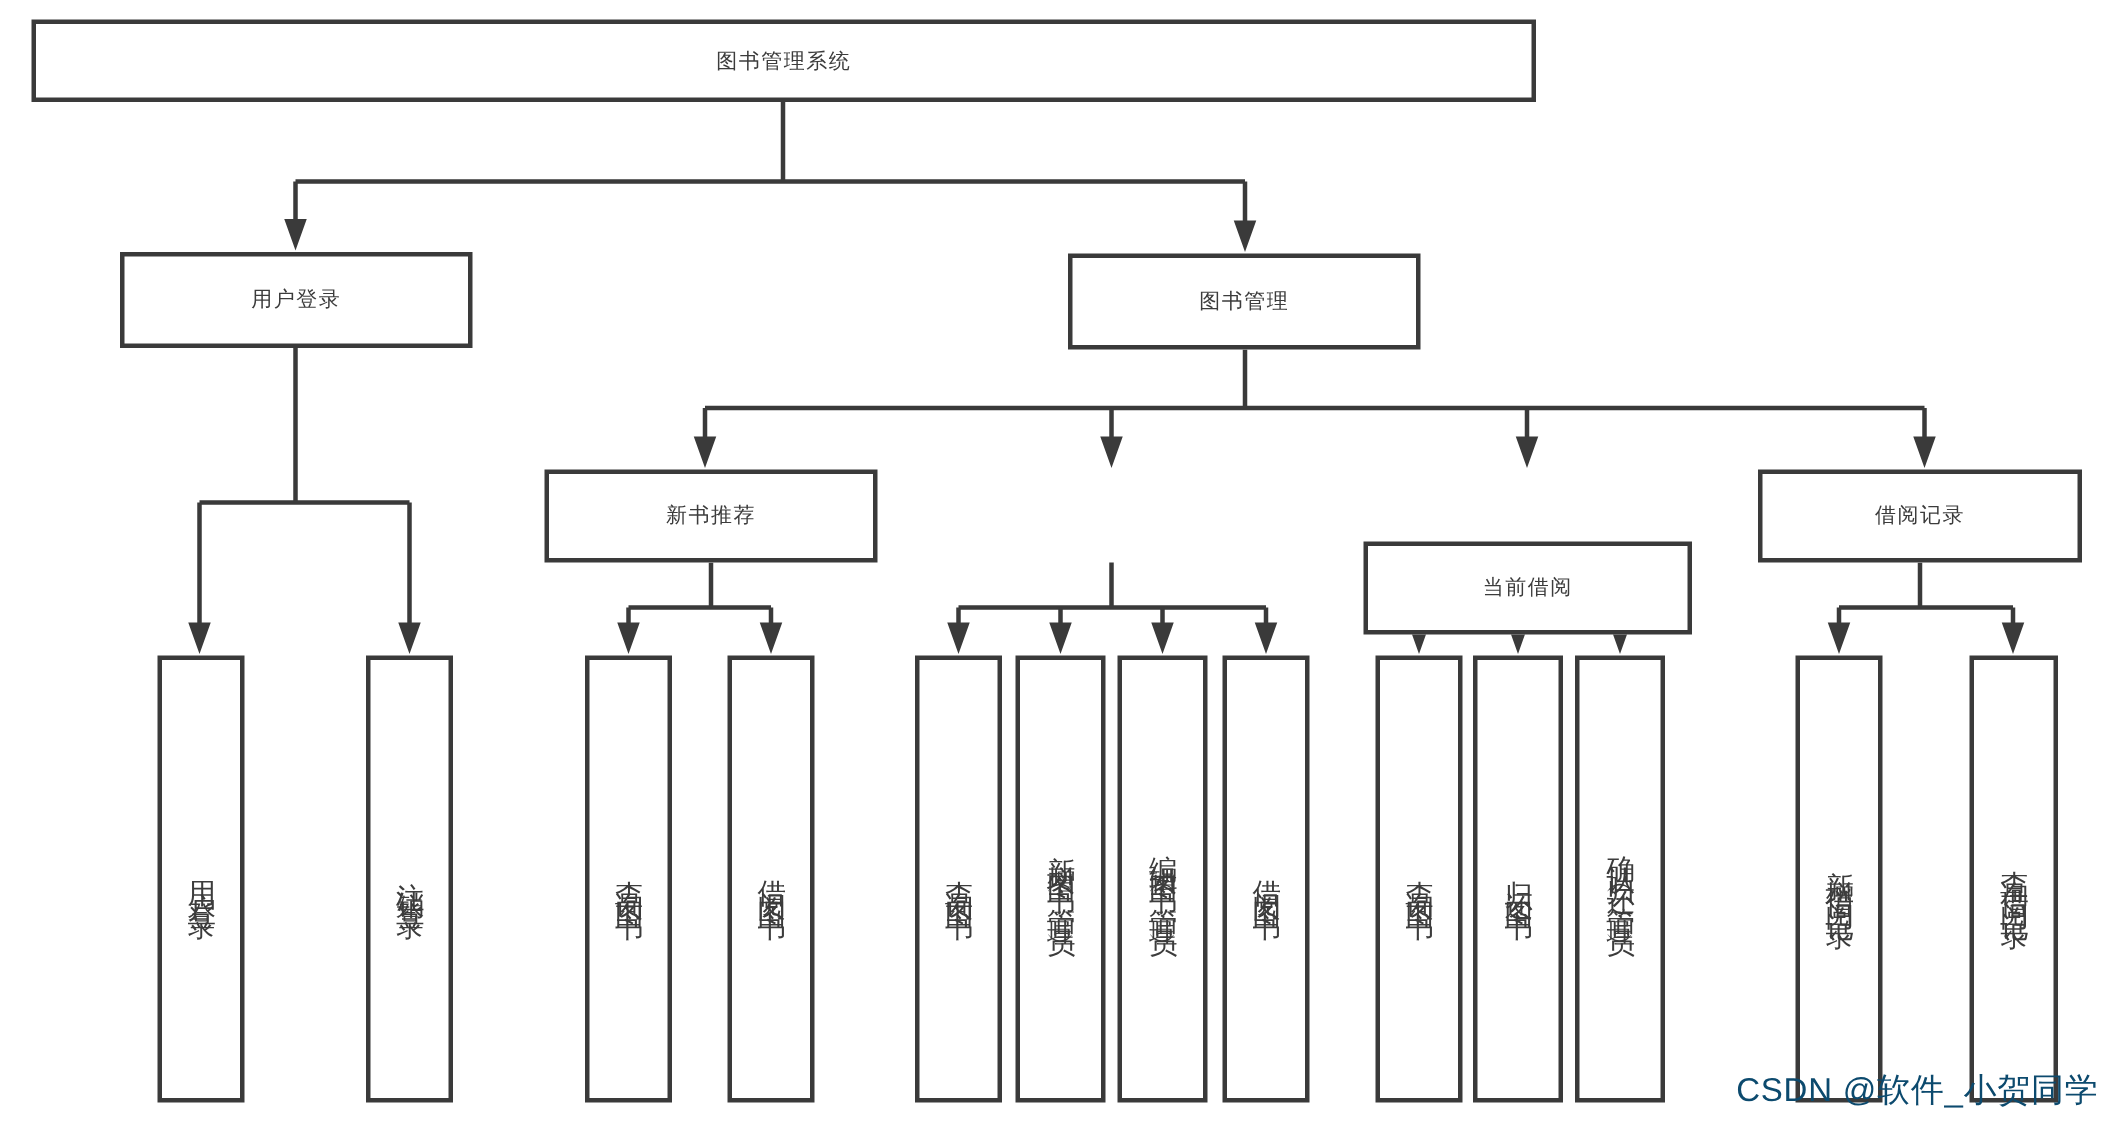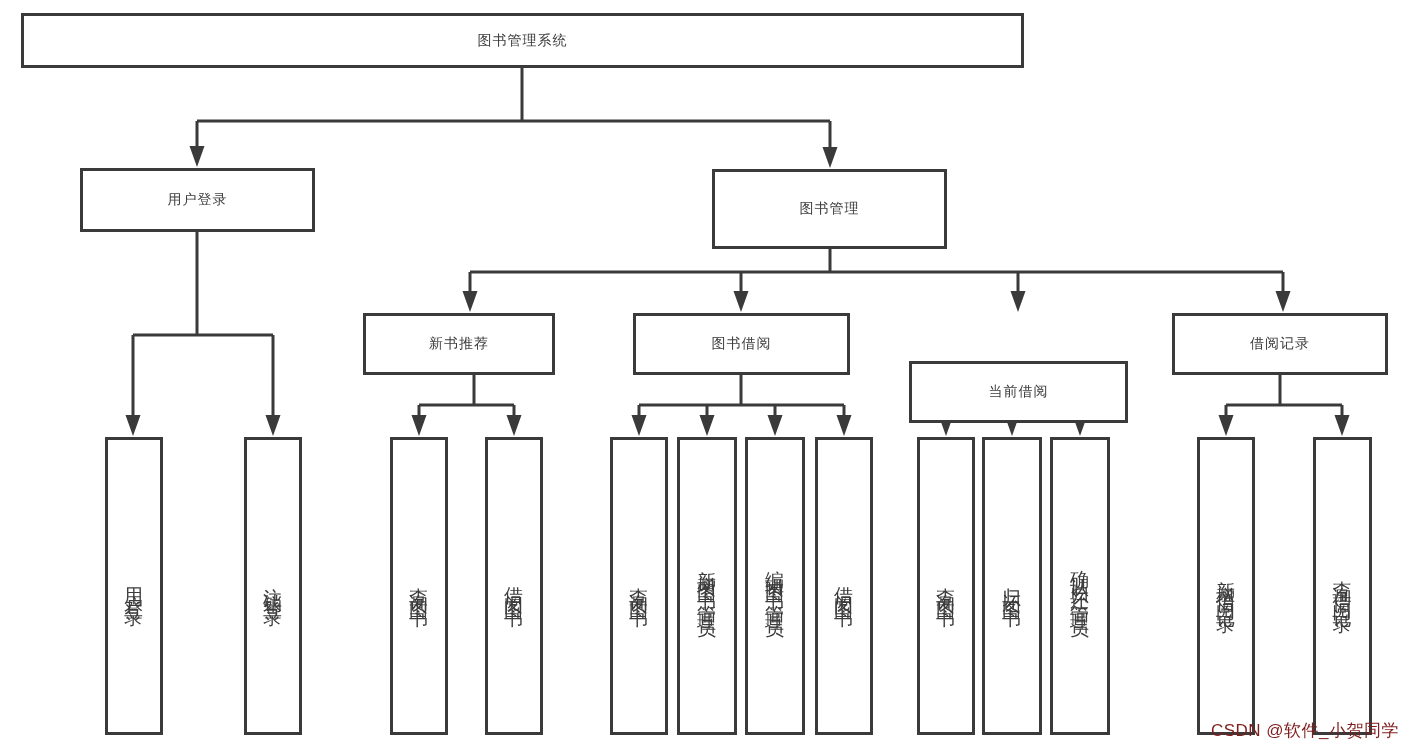--- a/index.html
+++ b/index.html
@@ -40,22 +40,22 @@
     writing-mode: vertical-lr;
     text-orientation: mixed;
     letter-spacing: 7px;
     font-size: 19px;
     line-height: 1.0;
   }
   .watermark {
     position: absolute;
     right: 6px;
     bottom: 5px;
-    color: #7f1d1d;
-    font-size: 17px;
+    color: #0c4a6e;
+    font-size: 22px;
     letter-spacing: 0.5px;
   }
 </style>
 </head>
 <body>
 
 <div id="canvas">
 
   <svg id="connectors" width="1405" height="747" viewBox="0 0 1405 747">
 
@@ -77,24 +77,23 @@
     <path d="M1018 375 L1018 405 M946 405 L1080 405 M946 405 L946 418 M1012 405 L1012 418 M1080 405 L1080 418" stroke="#3a3a3a" stroke-width="3" fill="none"></path>
     <path d="M946 436 L938.5 415 L953.5 415 Z M1012 436 L1004.5 415 L1019.5 415 Z M1080 436 L1072.5 415 L1087.5 415 Z" fill="#3a3a3a"></path>
 
     <path d="M1280 375 L1280 405 M1226 405 L1342 405 M1226 405 L1226 418 M1342 405 L1342 418" stroke="#3a3a3a" stroke-width="3" fill="none"></path>
     <path d="M1226 436 L1218.5 415 L1233.5 415 Z M1342 436 L1334.5 415 L1349.5 415 Z" fill="#3a3a3a"></path>
   </svg>
 
   <div class="box" style="left:21px; top:13px; width:1003px; height:55px;">图书管理系统</div>
 
   <div class="box" style="left:80px; top:168px; width:235px; height:64px;">用户登录</div>
-  <div class="box" style="left:712px; top:169px; width:235px; height:80px;">图书管理</div>
+  <div class="box" style="left:712px; top:169px; width:235px; height:64px;">图书管理</div>
 
-  <div class="box" style="left:363px; top:313px; width:192px; height:62px;">新书推荐</div>
-  <div class="box" style="left:633px; top:313px; width:217px; height:62px;">图书借阅</div>
+  <div class="box" style="left:363px; top:313px; width:222px; height:62px;">新书推荐</div>
   <div class="box" style="left:909px; top:313px; width:219px; height:62px;margin-top:48px;">当前借阅</div>
   <div class="box" style="left:1172px; top:313px; width:216px; height:62px;font-family:Liberation Mono, monospace;">借阅记录</div>
 
   <div class="box leaf" style="left:105px; width:58px;">用户登录</div>
   <div class="box leaf" style="left:244px; width:58px;">注销登录</div>
 
   <div class="box leaf" style="left:390px; width:58px;">查询图书</div>
   <div class="box leaf" style="left:485px; width:58px;">借阅图书</div>
 
   <div class="box leaf" style="left:610px; width:58px;">查询图书</div>

